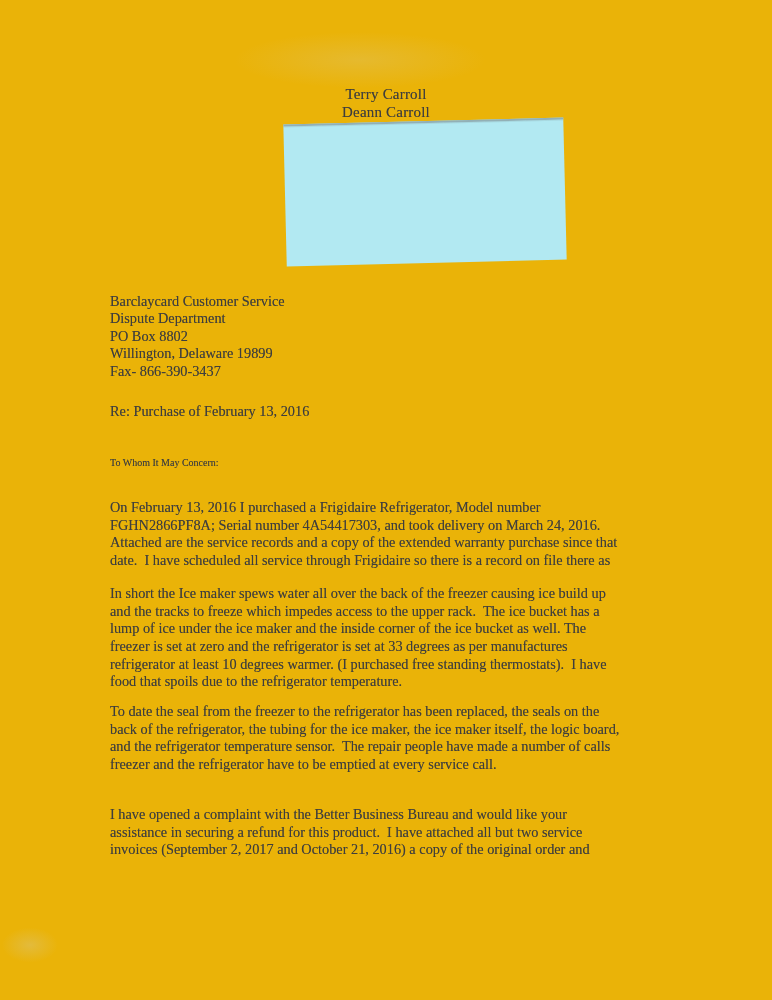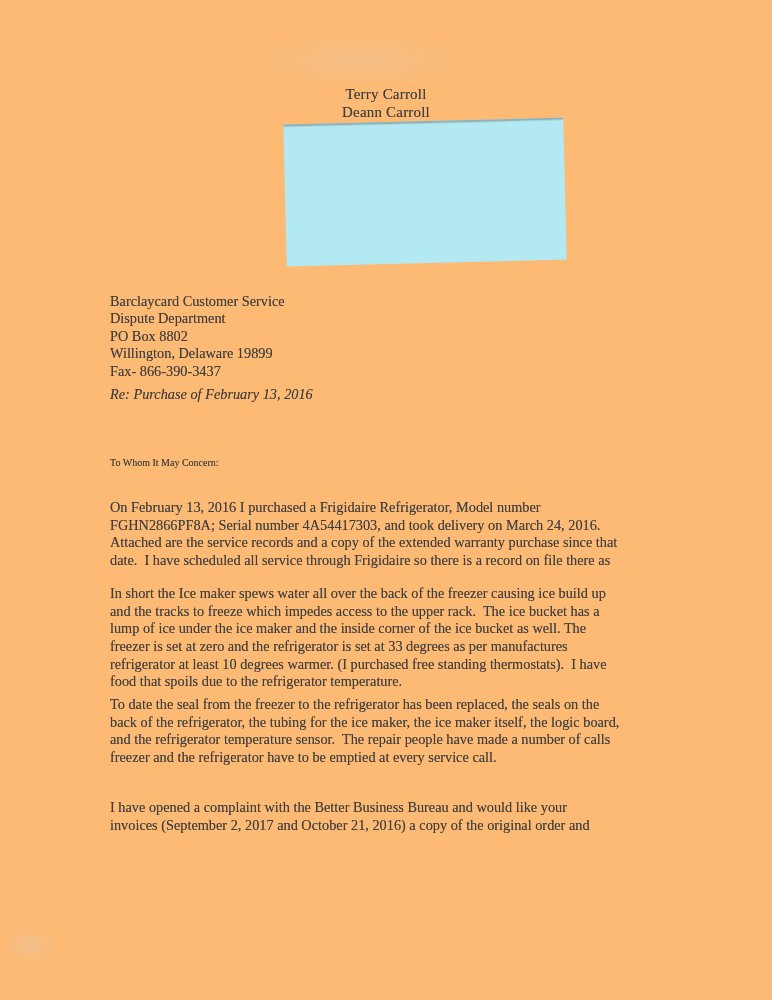--- a/index.html
+++ b/index.html
@@ -53,53 +53,52 @@
     position: absolute;
     left: 110px;
     top: 293px;
     font-size: 14.3px;
     line-height: 17.4px;
   }
 
   .subject-line {
     position: absolute;
     left: 110px;
-    top: 386px;
+    top: 403px;
     font-size: 14.3px;
-    font-style: italic;
   }
 
   .salutation-line {
     position: absolute;
     left: 110px;
     top: 457px;
     font-size: 10px;
   }
 
   .letter-body {
     position: absolute;
     left: 110px;
     top: 499px;
     font-size: 14.3px;
     line-height: 17.7px;
   }
   .para { margin: 0 0 15px 0; }
   .para.para-1 { }
-  .para.para-2 { margin-bottom: 5px; }
+  .para.para-2 { margin-bottom: 12px; }
   .para.para-3 { margin-bottom: 32px; }
 
   .line, .addr-line, .sender-line, .subject-line, .salutation-line {
     white-space: pre;
     text-shadow: 0 0 0.6px rgba(62,62,62,0.55);
   }
 </style>
 </head>
 <body>
 
-<div class="page" style="background: #fdba74; color: rgb(62, 62, 62);">
+<div class="page" style="background: #eab308; color: rgb(62, 62, 62);">
 
   <div class="sender-block">
     <div class="sender-line">Terry Carroll</div>
     <div class="sender-line">Deann Carroll</div>
   </div>
 
   <div class="redaction" style="background: rgb(178, 233, 242); border-top-color: rgb(146, 176, 182);"></div>
 
   <div class="recipient-block">
       <div class="addr-line">Barclaycard Customer Service</div>
@@ -129,17 +128,18 @@
         <div class="line">food that spoils due to the refrigerator temperature.</div>
       </div>
       <div class="para para-3">
         <div class="line">To date the seal from the freezer to the refrigerator has been replaced, the seals on the</div>
         <div class="line">back of the refrigerator, the tubing for the ice maker, the ice maker itself, the logic board,</div>
         <div class="line">and the refrigerator temperature sensor.  The repair people have made a number of calls</div>
         <div class="line">freezer and the refrigerator have to be emptied at every service call.</div>
       </div>
       <div class="para para-4">
         <div class="line">I have opened a complaint with the Better Business Bureau and would like your</div>
+        <div class="line">assistance in securing a refund for this product.  I have attached all but two service</div>
         <div class="line">invoices (September 2, 2017 and October 21, 2016) a copy of the original order and</div>
       </div>
     </div>
 
 </div>
 
 </body></html>

